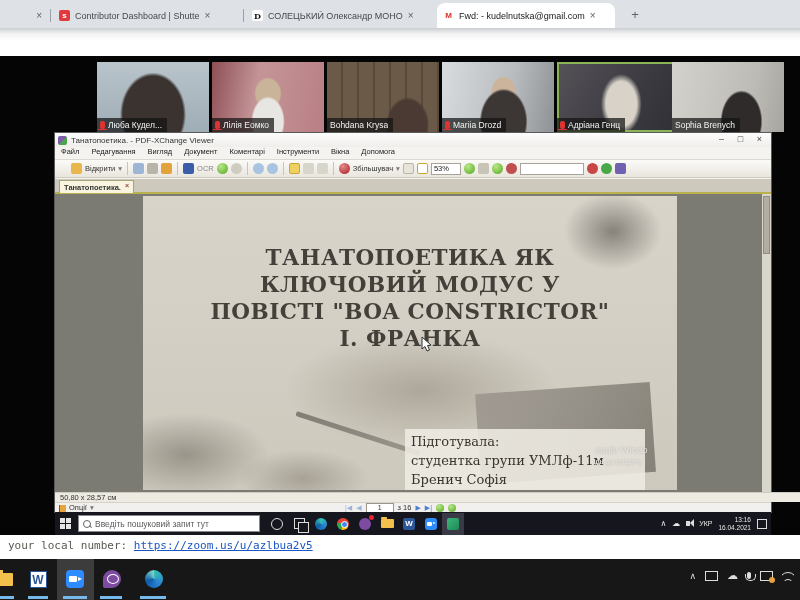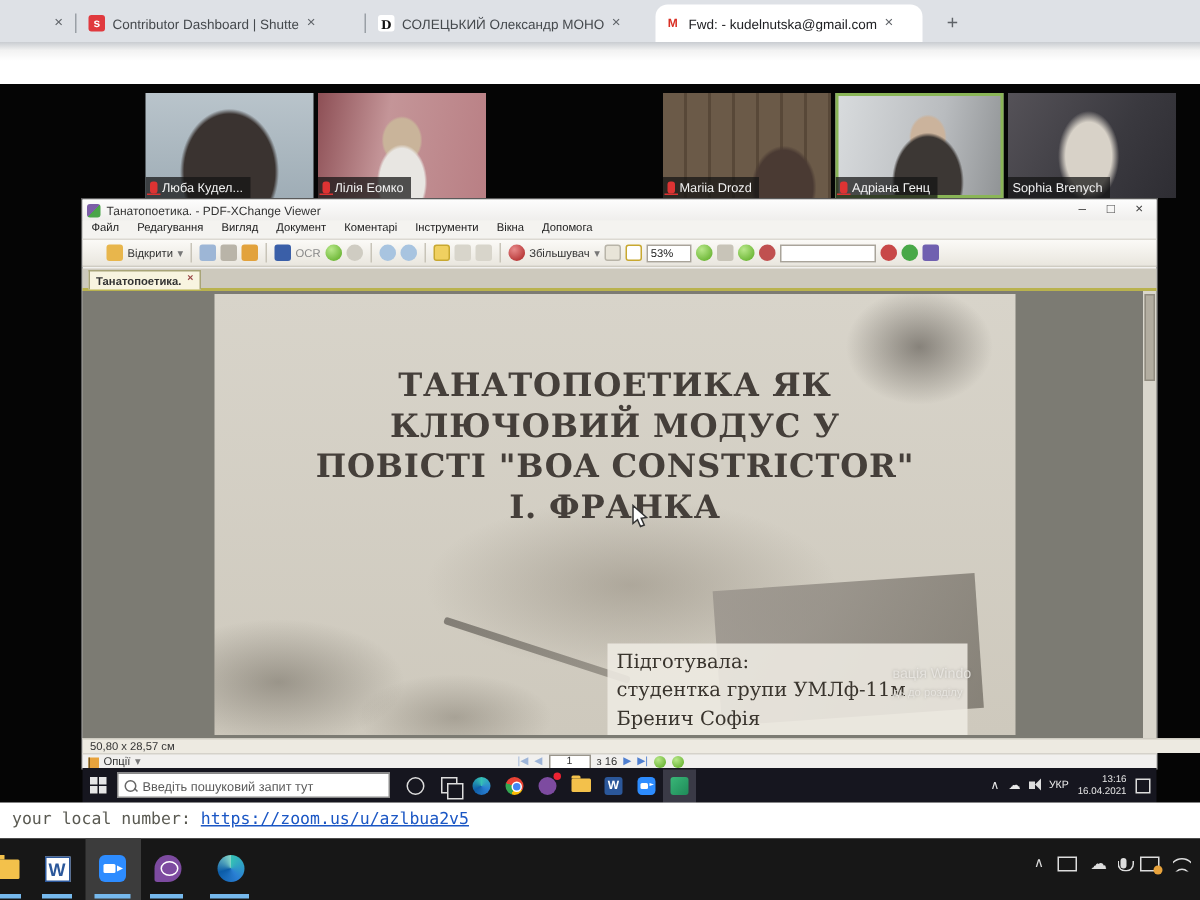--- a/index.html
+++ b/index.html
@@ -14,21 +14,21 @@
   .tabx{color:#5f6368;font-size:10px;flex:0 0 auto;cursor:pointer;}
   .fav{width:11px;height:11px;flex:0 0 auto;border-radius:2px;display:flex;align-items:center;justify-content:center;font-size:8px;font-weight:bold;}
   .tlabel{overflow:hidden;text-overflow:ellipsis;white-space:nowrap;max-width:140px;}
   #newtab{position:absolute;left:626px;top:6px;width:18px;height:18px;text-align:center;line-height:18px;
     color:#5f6368;font-size:13px;border-radius:50%;}
   #toolstrip{position:absolute;left:0;top:28px;width:800px;height:28px;
     background:linear-gradient(#c9ccd1,#f2f2f2 20%,#ffffff 45%,#ffffff);}
   
   #stage{position:absolute;left:0;top:56px;width:800px;height:479px;background:#050505;}
   .vtile{position:absolute;top:6px;width:112px;height:70px;overflow:hidden;background:#222;}
-  .vtile.speaking{outline:2px solid #8ab557;outline-offset:-2px;}
+  .vtile.speaking{outline:2px solid #8ab557;outline-offset:-2px;padding-left:22px;}
   .vtile:nth-of-type(1){background:radial-gradient(ellipse 55px 70px at 50% 75%,#3a3330 55%,transparent 60%),linear-gradient(#b9c4cb,#9fadb6);}
   .vtile:nth-of-type(2){background:radial-gradient(ellipse 30px 45px at 50% 85%,#e8e6e2 50%,transparent 56%),radial-gradient(ellipse 22px 26px at 50% 45%,#c9b49a 55%,transparent 62%),linear-gradient(100deg,#8d4f55,#c49598 40%,#b97f84);}
   .vtile:nth-of-type(3){background:radial-gradient(ellipse 35px 45px at 72% 90%,#4a3a33 55%,transparent 62%),repeating-linear-gradient(90deg,#6b5a48 0 14px,#584838 14px 16px),linear-gradient(#6e5d4b,#5d4c3c);}
   .vtile:nth-of-type(4){background:radial-gradient(ellipse 40px 55px at 55% 85%,#3c3734 55%,transparent 60%),radial-gradient(ellipse 20px 24px at 55% 42%,#cbb39c 55%,transparent 63%),linear-gradient(100deg,#d9dcde,#b9bcbf 60%,#8f9294);}
   .vtile:nth-of-type(5){background:radial-gradient(ellipse 34px 50px at 48% 60%,#d8d2c8 45%,transparent 60%),linear-gradient(120deg,#555258,#3a393f 60%,#2e2d33);}
   .vtile:nth-of-type(6){background:radial-gradient(ellipse 35px 52px at 62% 85%,#2e2b2a 55%,transparent 60%),linear-gradient(100deg,#d4d2cd,#bdbbb6 70%,#a7a5a0);}
   .nameplate{position:absolute;left:0;bottom:0;display:flex;align-items:center;gap:3px;
     background:rgba(20,20,20,.72);color:#f2f2f2;font-size:8.5px;padding:2px 5px 2px 3px;max-width:104px;}
   .mic{width:5px;height:8px;background:#d33;border-radius:2px;position:relative;flex:0 0 auto;}
   .mic:after{content:"";position:absolute;left:-2px;top:1px;width:9px;height:7px;border-bottom:1px solid #d33;}
@@ -189,20 +189,25 @@
     <div class="vtile" style="left:97px">
       <div class="nameplate">
           <span class="mic"></span>
           <span class="nptext">Люба Кудел...</span>
         </div>
     </div>
     <div class="vtile" style="left:212px">
       <div class="nameplate">
           <span class="mic"></span>
           <span class="nptext">Лілія Еомко</span>
+        </div>
+    </div>
+    <div class="vtile" style="left:327px">
+      <div class="nameplate">
+          <span class="nptext">Bohdana Krysa</span>
         </div>
     </div>
     <div class="vtile" style="left:442px">
       <div class="nameplate">
           <span class="mic"></span>
           <span class="nptext">Mariia Drozd</span>
         </div>
     </div>
     <div class="vtile speaking" style="left:557px">
       <div class="nameplate">

